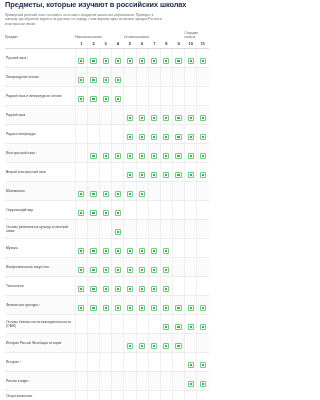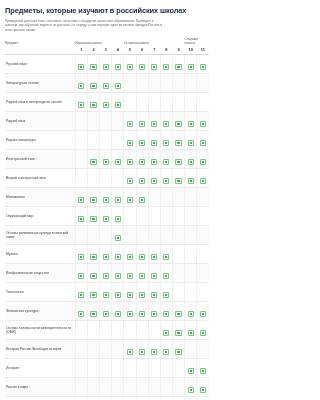--- a/index.html
+++ b/index.html
@@ -3,21 +3,21 @@
 <meta charset="utf-8">
 <style>
   html,body{margin:0;padding:0;}
   body{
     width:214px;height:400px;
     background:#ffffff;
     font-family:"Liberation Sans","DejaVu Sans",sans-serif;
     color:#2c2c2c;
     overflow:hidden;
   }
-  .page{width:214px;height:400px;position:relative;box-sizing:border-box;padding:6px 5px 0 5px;}
+  .page{width:214px;height:400px;position:relative;box-sizing:border-box;padding:0 5px 0 5px;}
 
   .title{
     font-size:7.4px;font-weight:bold;color:#1a2b4a;
     letter-spacing:-0.1px;line-height:9px;margin:0 0 4px 0;
   }
   .subtitle{
     font-size:3.3px;line-height:4.3px;color:#6a6a6a;
     margin:0 0 5px 0;max-width:160px;
   }
 

